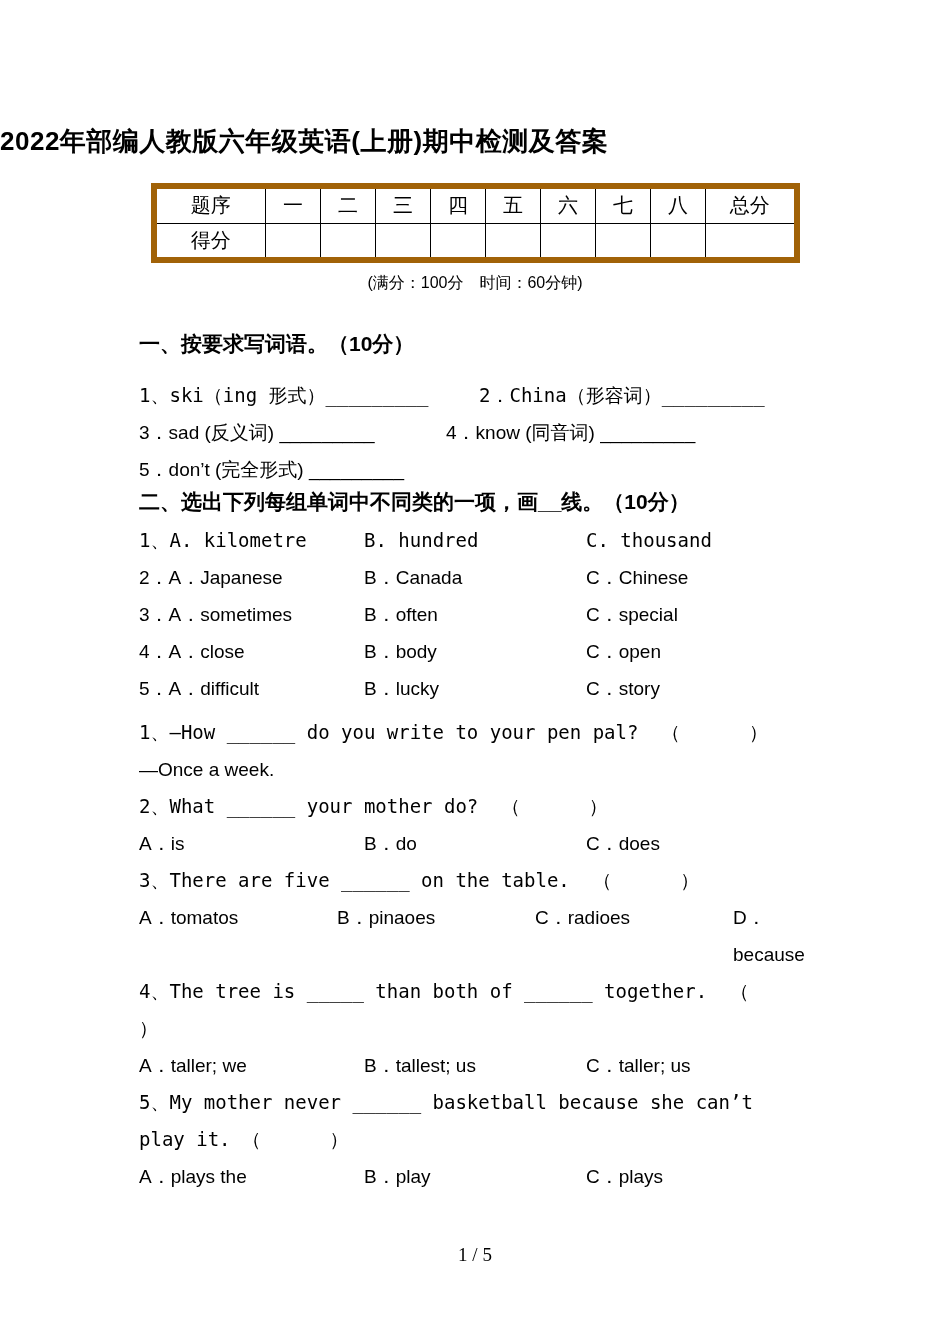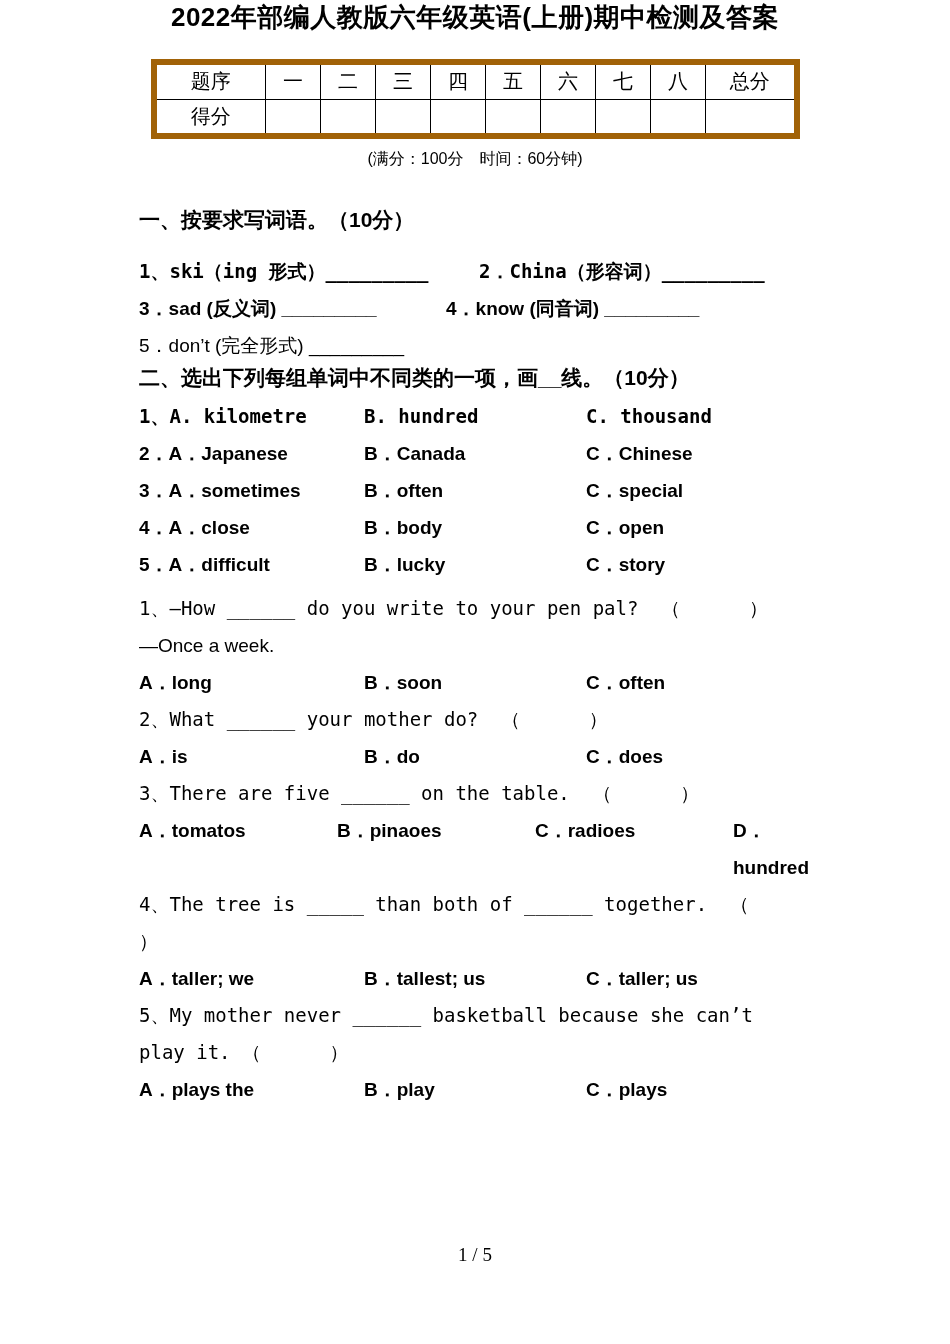--- a/index.html
+++ b/index.html
@@ -4,21 +4,22 @@
 <style>
   * { box-sizing: border-box; margin: 0; padding: 0; }
   html, body { background: #ffffff; }
   body {
     width: 950px; height: 1344px;
     position: relative; overflow: hidden;
     color: #000;
     font-family: "Liberation Sans", sans-serif;
   }
   .page-title {
-    text-align: center;
+    padding-top: 124px;
+    text-align: left;
     font-size: 26px;
     font-weight: 700;
     letter-spacing: 0.5px;
   }
   table.score-table {
     width: 643px;
     margin: 24px auto 0 auto;
     border-collapse: collapse;
     border: 6px solid #a16207;
     table-layout: fixed;
@@ -48,21 +49,21 @@
   .h2m { margin-top: 0; }
   .h3m { margin-top: 1px; }
   .block-s1 { margin-top: 19px; }
   .block-s2 { margin-top: 6px; }
   .block-s3 { margin-top: 7px; }
   .line {
     font-size: 19px;
     line-height: 37px;
   }
   .line span { display: block; white-space: pre-wrap; }
-  .grid { display: grid; font-weight: bold; }
+  .grid { display: grid; }
   .s1a { grid-template-columns: 340px 1fr; }
   .s1b { grid-template-columns: 307px 1fr; }
   .c3  { grid-template-columns: 225px 222px 1fr; }
   .c4  { grid-template-columns: 166px 166px 166px 1fr; gap: 32px; }
   .mono { font-family: "DejaVu Sans Mono", monospace; }
   .page-footer {
     position: absolute;
     left: 0; bottom: 78px;
     width: 100%;
     text-align: center;
@@ -167,43 +168,38 @@
     </div>
 
     <div class="block-s3">
 
       <div class="line">
         <span class="mono">1、—How ______ do you write to your pen pal?  （      ）</span>
       </div>
       <div class="line">
         <span>—Once a week.</span>
       </div>
-      <div class="line grid c3">
-        <span>A．long</span>
-        <span>B．soon</span>
-        <span>C．often</span>
-      </div>
 
       <div class="line">
         <span class="mono">2、What ______ your mother do?  （      ）</span>
       </div>
       <div class="line grid c3">
         <span>A．is</span>
         <span>B．do</span>
         <span>C．does</span>
       </div>
 
       <div class="line">
         <span class="mono">3、There are five ______ on the table.  （      ）</span>
       </div>
       <div class="line grid c4">
         <span>A．tomatos</span>
         <span>B．pinaoes</span>
         <span>C．radioes</span>
-        <span>D．hundred</span>
+        <span>D．because</span>
       </div>
 
       <div class="line">
         <span class="mono">4、The tree is _____ than both of ______ together.  （</span>
       </div>
       <div class="line">
         <span class="mono">）</span>
       </div>
       <div class="line grid c3">
         <span>A．taller; we</span>

